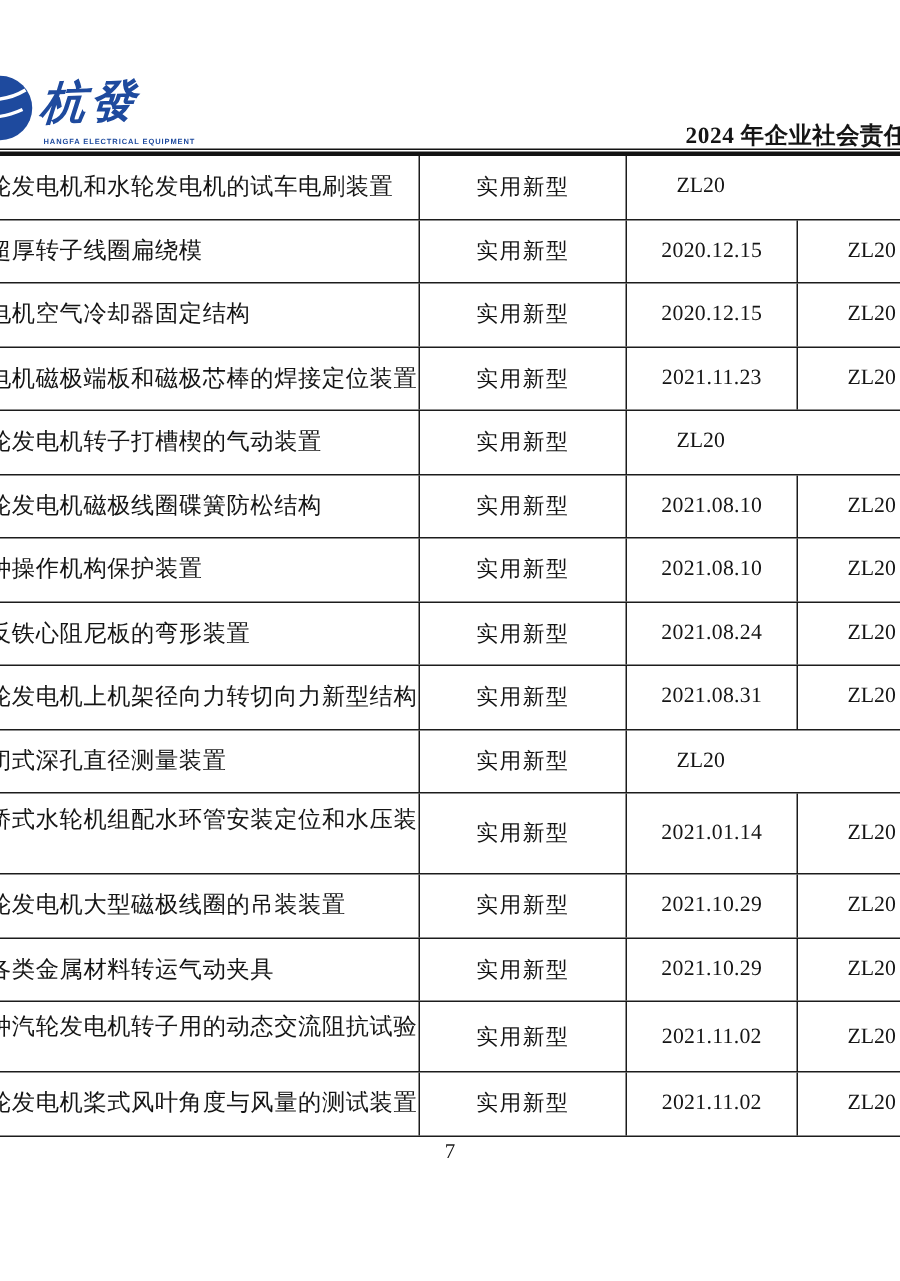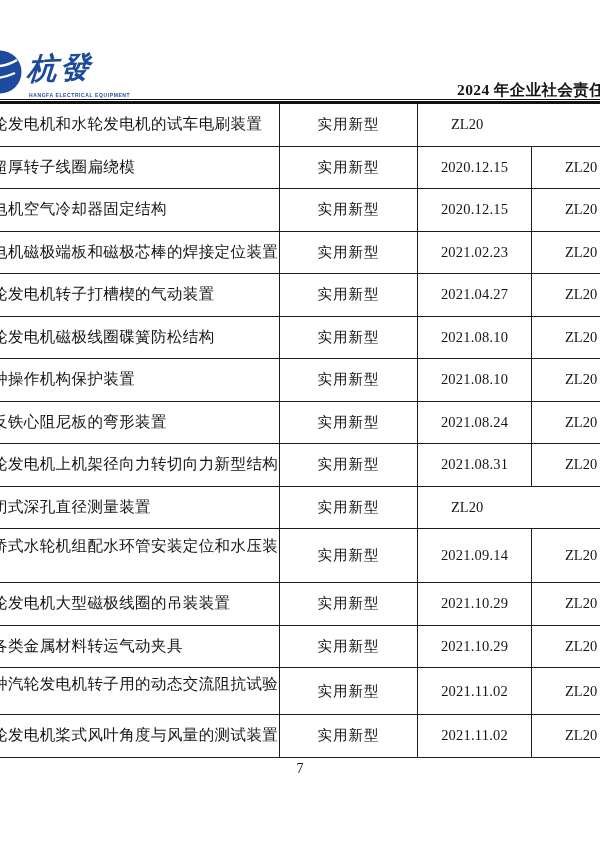--- a/index.html
+++ b/index.html
@@ -103,28 +103,27 @@
   <div class="trow">
     <div class="cell name">电机空气冷却器固定结构</div>
     <div class="cell type">实用新型</div>
     <div class="cell date">2020.12.15</div>
     <div class="cell num">ZL20</div>
   </div>
 
   <div class="trow">
     <div class="cell name">电机磁极端板和磁极芯棒的焊接定位装置</div>
     <div class="cell type">实用新型</div>
-    <div class="cell date">2021.02.23</div>
+    <div class="cell date">2021.11.23</div>
     <div class="cell num">ZL20</div>
   </div>
 
   <div class="trow">
     <div class="cell name">轮发电机转子打槽楔的气动装置</div>
     <div class="cell type">实用新型</div>
-    <div class="cell date">2021.04.27</div>
     <div class="cell num">ZL20</div>
   </div>
 
   <div class="trow">
     <div class="cell name">轮发电机磁极线圈碟簧防松结构</div>
     <div class="cell type">实用新型</div>
     <div class="cell date">2021.08.10</div>
     <div class="cell num">ZL20</div>
   </div>
 
@@ -151,21 +150,21 @@
 
   <div class="trow">
     <div class="cell name">闭式深孔直径测量装置</div>
     <div class="cell type">实用新型</div>
     <div class="cell num">ZL20</div>
   </div>
 
   <div class="trow">
     <div class="cell name">桥式水轮机组配水环管安装定位和水压装</div>
     <div class="cell type">实用新型</div>
-    <div class="cell date">2021.09.14</div>
+    <div class="cell date">2021.01.14</div>
     <div class="cell num">ZL20</div>
   </div>
 
   <div class="trow">
     <div class="cell name">轮发电机大型磁极线圈的吊装装置</div>
     <div class="cell type">实用新型</div>
     <div class="cell date">2021.10.29</div>
     <div class="cell num">ZL20</div>
   </div>
 

